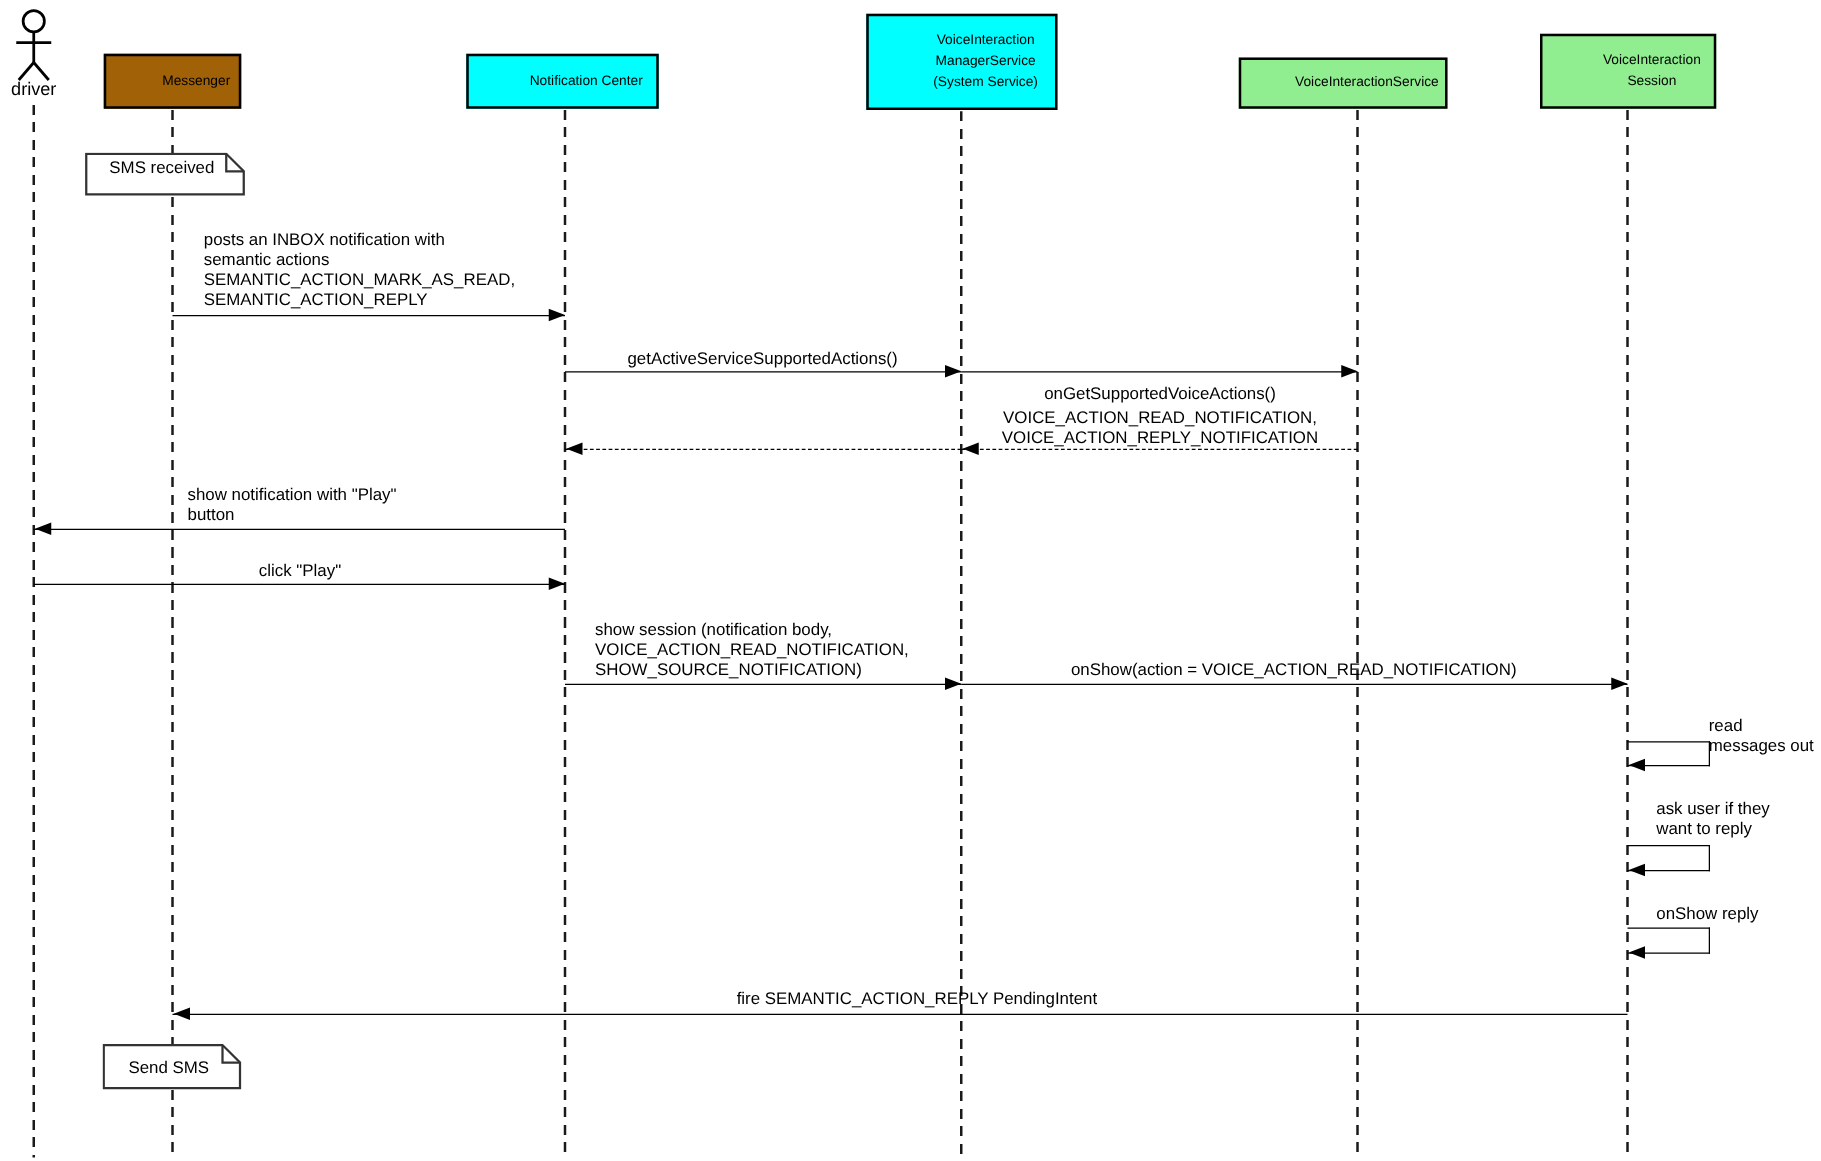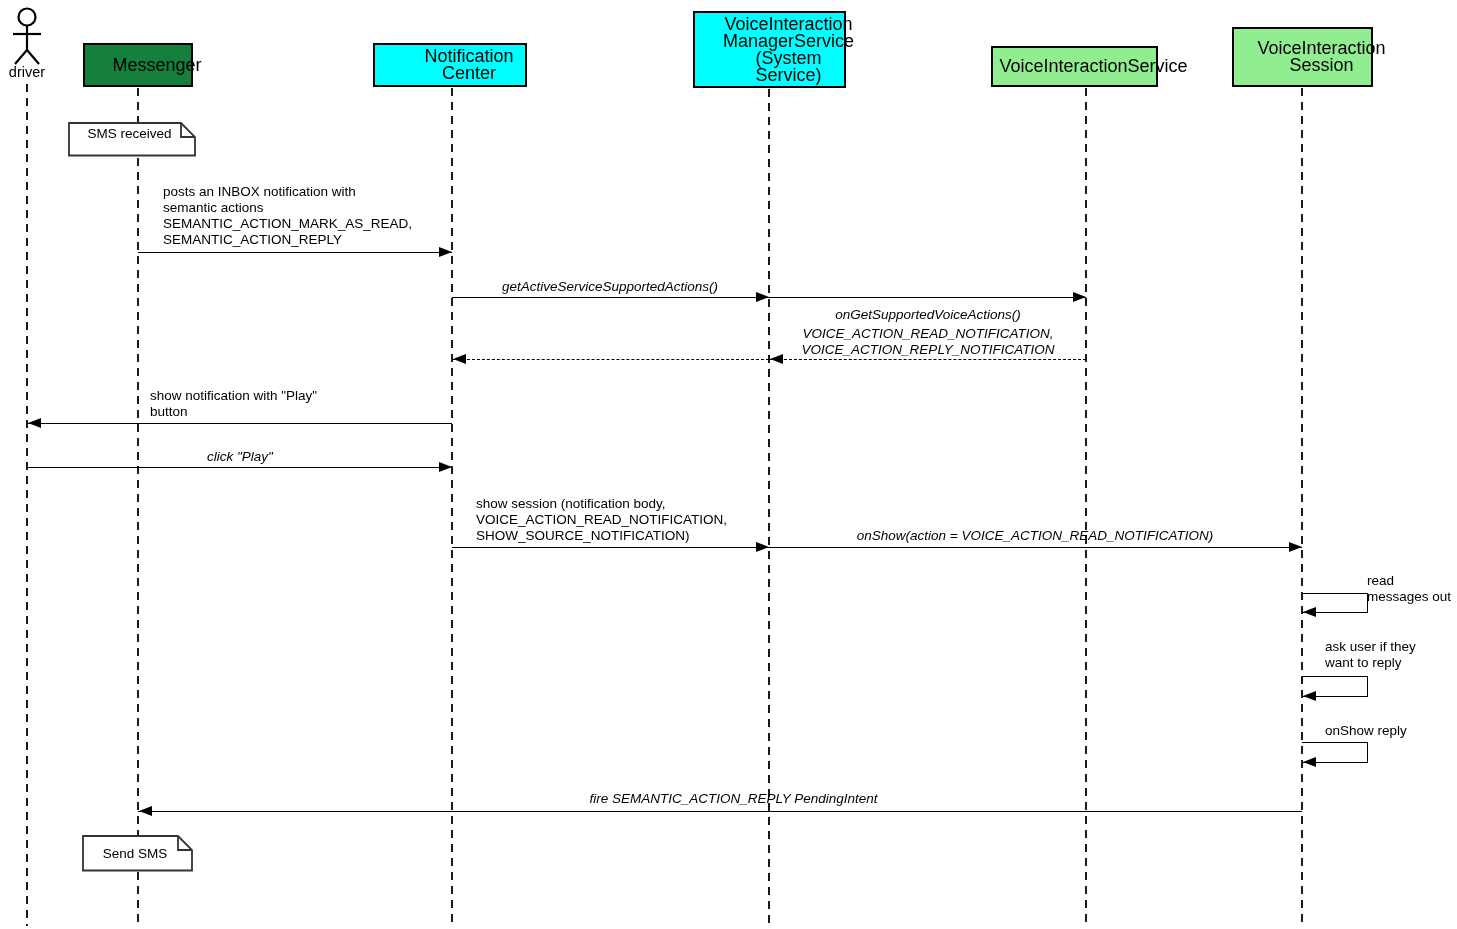--- a/index.html
+++ b/index.html
@@ -11,40 +11,40 @@
   
   .lifeline{
     position:absolute;width:2px;
     background-image:repeating-linear-gradient(to bottom,#1a1a1a 0 8px,transparent 8px 14px);
     z-index:1;
   }
   
   .pbox{
     position:absolute;border:2.5px solid #000;box-sizing:border-box;
     display:flex;align-items:center;justify-content:center;text-align:center;
-    font-size:18px;line-height:17px;white-space:pre-line;z-index:3;padding-left:38px;
+    font-size:11px;line-height:17px;white-space:pre-line;z-index:3;padding-left:38px;
   }
   
   .actor-svg{position:absolute;z-index:3;}
   .actor-label{position:absolute;text-align:center;font-size:14.5px;z-index:3;}
   
   .note{position:absolute;z-index:4;}
   .note svg{position:absolute;left:0;top:0;}
   .note .note-text{
     position:absolute;inset:0;display:flex;align-items:center;justify-content:center;
     font-size:13.5px;padding-right:6px;box-sizing:border-box;
   }
   
   .msg-line{position:absolute;height:0;border-top:1.6px solid #000;z-index:2;}
   .msg-line.dashed{border-top-style:dashed;}
   .arrowhead{position:absolute;width:0;height:0;border-top:5.5px solid transparent;border-bottom:5.5px solid transparent;z-index:2;}
   .arrowhead.right{border-left:13px solid #000;}
   .arrowhead.left{border-right:13px solid #000;}
   .msg-label{position:absolute;font-size:13.5px;line-height:16px;white-space:pre-line;z-index:2;}
-  .msg-label.centered{text-align:center;transform:translateX(-50%);font-style:italic;}
+  .msg-label.centered{text-align:center;transform:translateX(-50%);}
   
   .self-loop{
     position:absolute;box-sizing:border-box;
     border:1.6px solid #000;border-left:none;background:transparent;z-index:2;
   }
 </style>
 </head>
 <body>
 
 <div id="canvas">
@@ -58,21 +58,21 @@
 
   <svg class="actor-svg" style="left:5px;top:6px;" width="44" height="60" viewBox="0 0 44 60">
     <circle cx="22" cy="11" r="8.5" fill="none" stroke="#000" stroke-width="2.2"></circle>
     <line x1="22" y1="19.5" x2="22" y2="44" stroke="#000" stroke-width="2.2"></line>
     <line x1="8" y1="28" x2="36" y2="28" stroke="#000" stroke-width="2.2"></line>
     <line x1="22" y1="44" x2="10" y2="58" stroke="#000" stroke-width="2.2"></line>
     <line x1="22" y1="44" x2="34" y2="58" stroke="#000" stroke-width="2.2"></line>
   </svg>
   <div class="actor-label" style="left:0px;top:64px;width:54px;">driver</div>
 
-  <div class="pbox" style="left: 83px; top: 43px; width: 110px; height: 44px; background-color: #15803d;">Messenger</div>
+  <div class="pbox" style="left: 83px; top: 43px; width: 110px; height: 44px; background-color: #a16207;">Messenger</div>
   <div class="pbox" style="left: 373px; top: 43px; width: 154px; height: 44px; background-color: rgb(0, 255, 255);">Notification Center</div>
   <div class="pbox" style="left: 693px; top: 11px; width: 153px; height: 77px; background-color: rgb(0, 255, 255);">VoiceInteraction
 ManagerService
 (System Service)</div>
   <div class="pbox" style="left: 991px; top: 46px; width: 167px; height: 41px; background-color: rgb(144, 238, 144);">VoiceInteractionService</div>
   <div class="pbox" style="left: 1232px; top: 27px; width: 141px; height: 60px; background-color: rgb(144, 238, 144);">VoiceInteraction
 Session</div>
 
   <div class="note" style="left:68px;top:122px;width:129px;height:22px;">
     <svg width="129" height="35">

